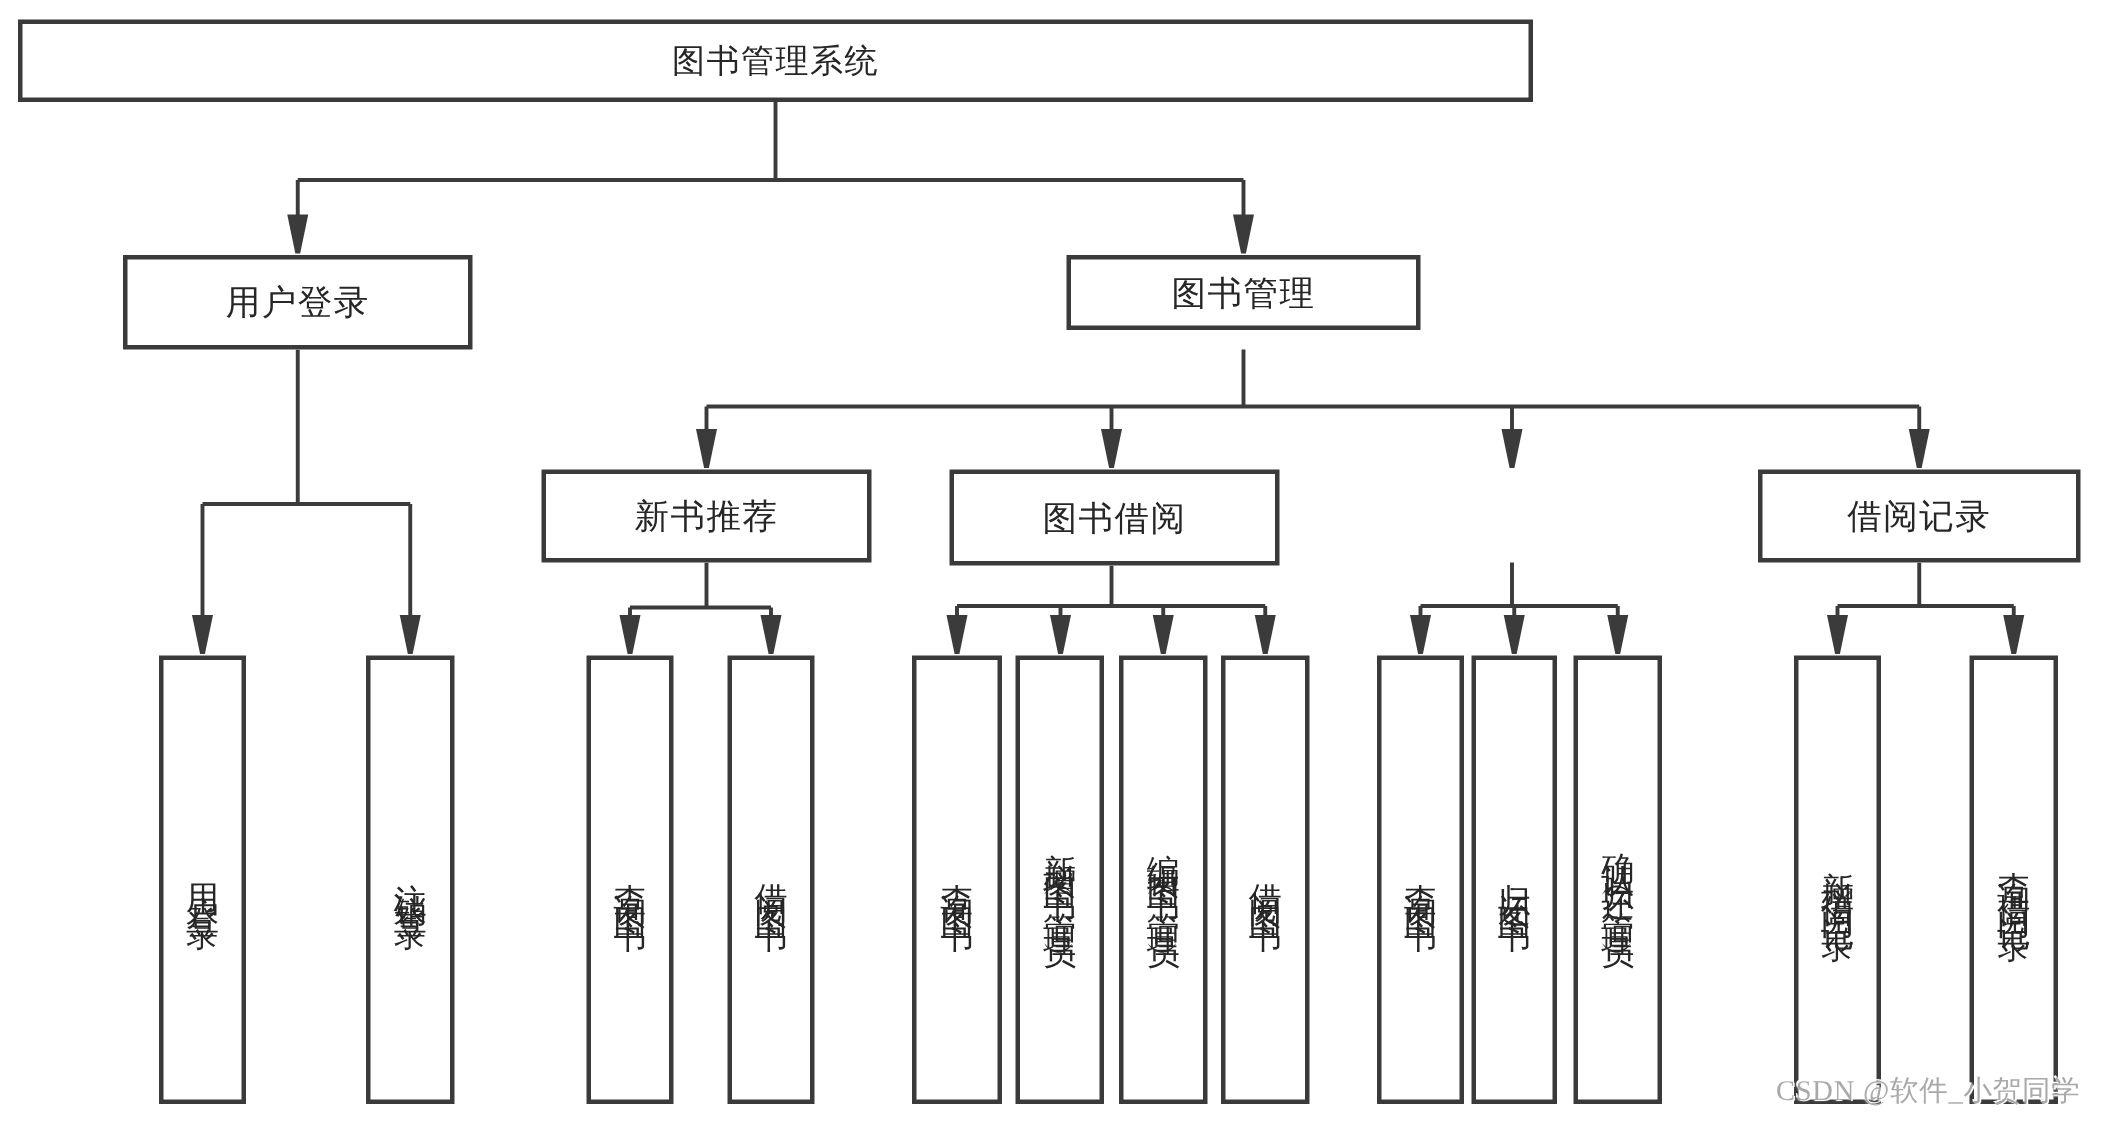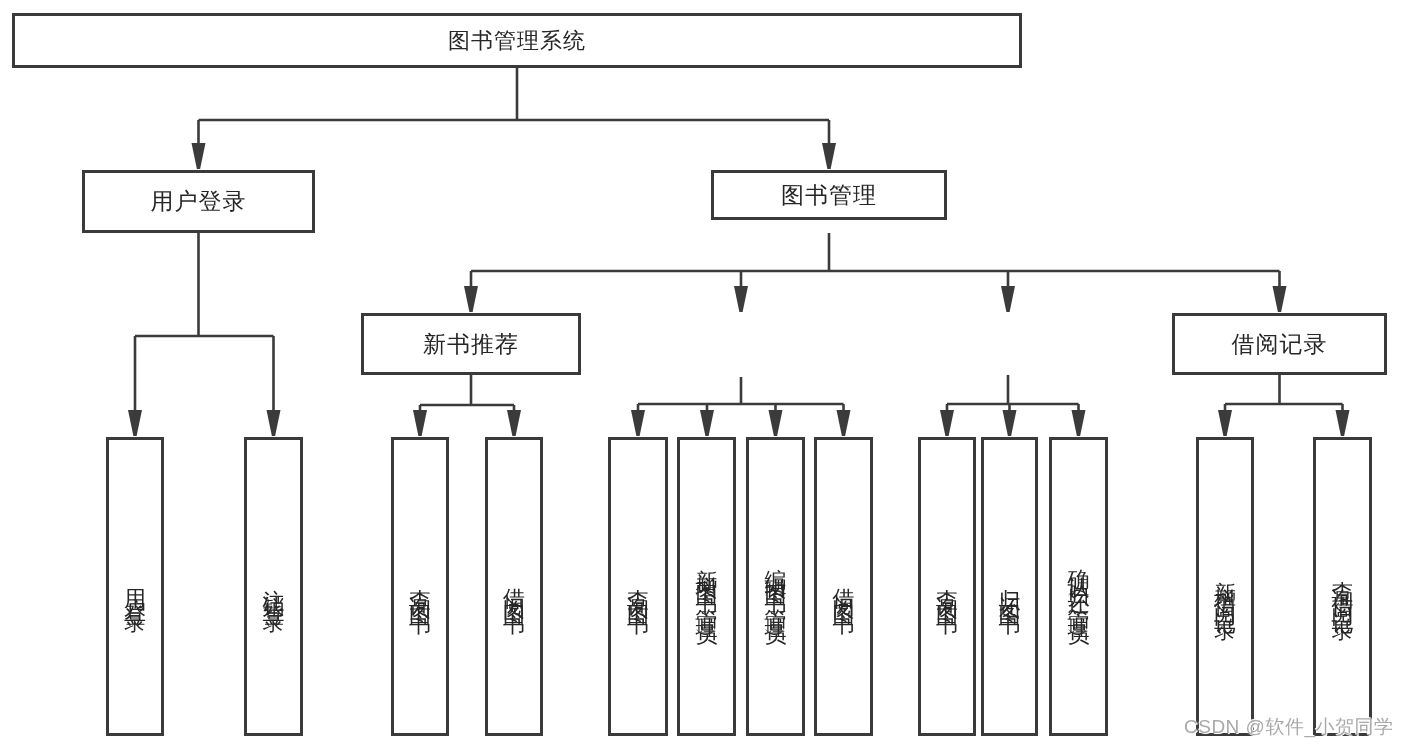--- a/index.html
+++ b/index.html
@@ -16,20 +16,21 @@
   .h-label { font-size:23px; letter-spacing:1px; white-space:nowrap; }
   .root-label { font-size:22px; letter-spacing:1px; }
   .leaf .v-label {
     writing-mode:vertical-rl; text-orientation:mixed;
     font-size:22px; letter-spacing:8px; line-height:1;
   }
   .watermark {
     position:absolute; left:1184px; top:714px; z-index:2;
     font-size:19px; color:#a9a9a9; white-space:nowrap; letter-spacing:0.5px;
     text-shadow:0 0 2px #ffffff, 1px 1px 0 #ffffff, -1px -1px 0 #ffffff;
+    font-family:Liberation Serif, serif;
   }
 </style>
 </head>
 <body>
 
 <div class="canvas">
 
   <svg class="connectors" width="1405" height="747" viewBox="0 0 1405 747">
     <g stroke="#3b3b3b" stroke-width="2.6" fill="none">
       <path d="M517 68 V120 M198.5 120 H829 M198.5 120 V152 M829 120 V152"></path>
@@ -70,20 +71,23 @@
   <div class="box" style="left:82px;top:170px;width:233px;height:63px">
     <span class="h-label">用户登录</span>
   </div>
   <div class="box" style="left:711px;top:170px;width:236px;height:50px">
     <span class="h-label">图书管理</span>
   </div>
 
   <div class="box" style="left:361px;top:313px;width:220px;height:62px">
     <span class="h-label">新书推荐</span>
   </div>
+  <div class="box" style="left:633px;top:313px;width:220px;height:64px">
+    <span class="h-label">图书借阅</span>
+  </div>
   <div class="box" style="left:1172px;top:313px;width:215px;height:62px">
     <span class="h-label">借阅记录</span>
   </div>
 
   <div class="box leaf" style="left:106px;top:437px;width:58px;height:299px">
     <span class="v-label">用户登录</span>
   </div>
   <div class="box leaf" style="left:244px;top:437px;width:59px;height:299px">
     <span class="v-label">注销登录</span>
   </div>

